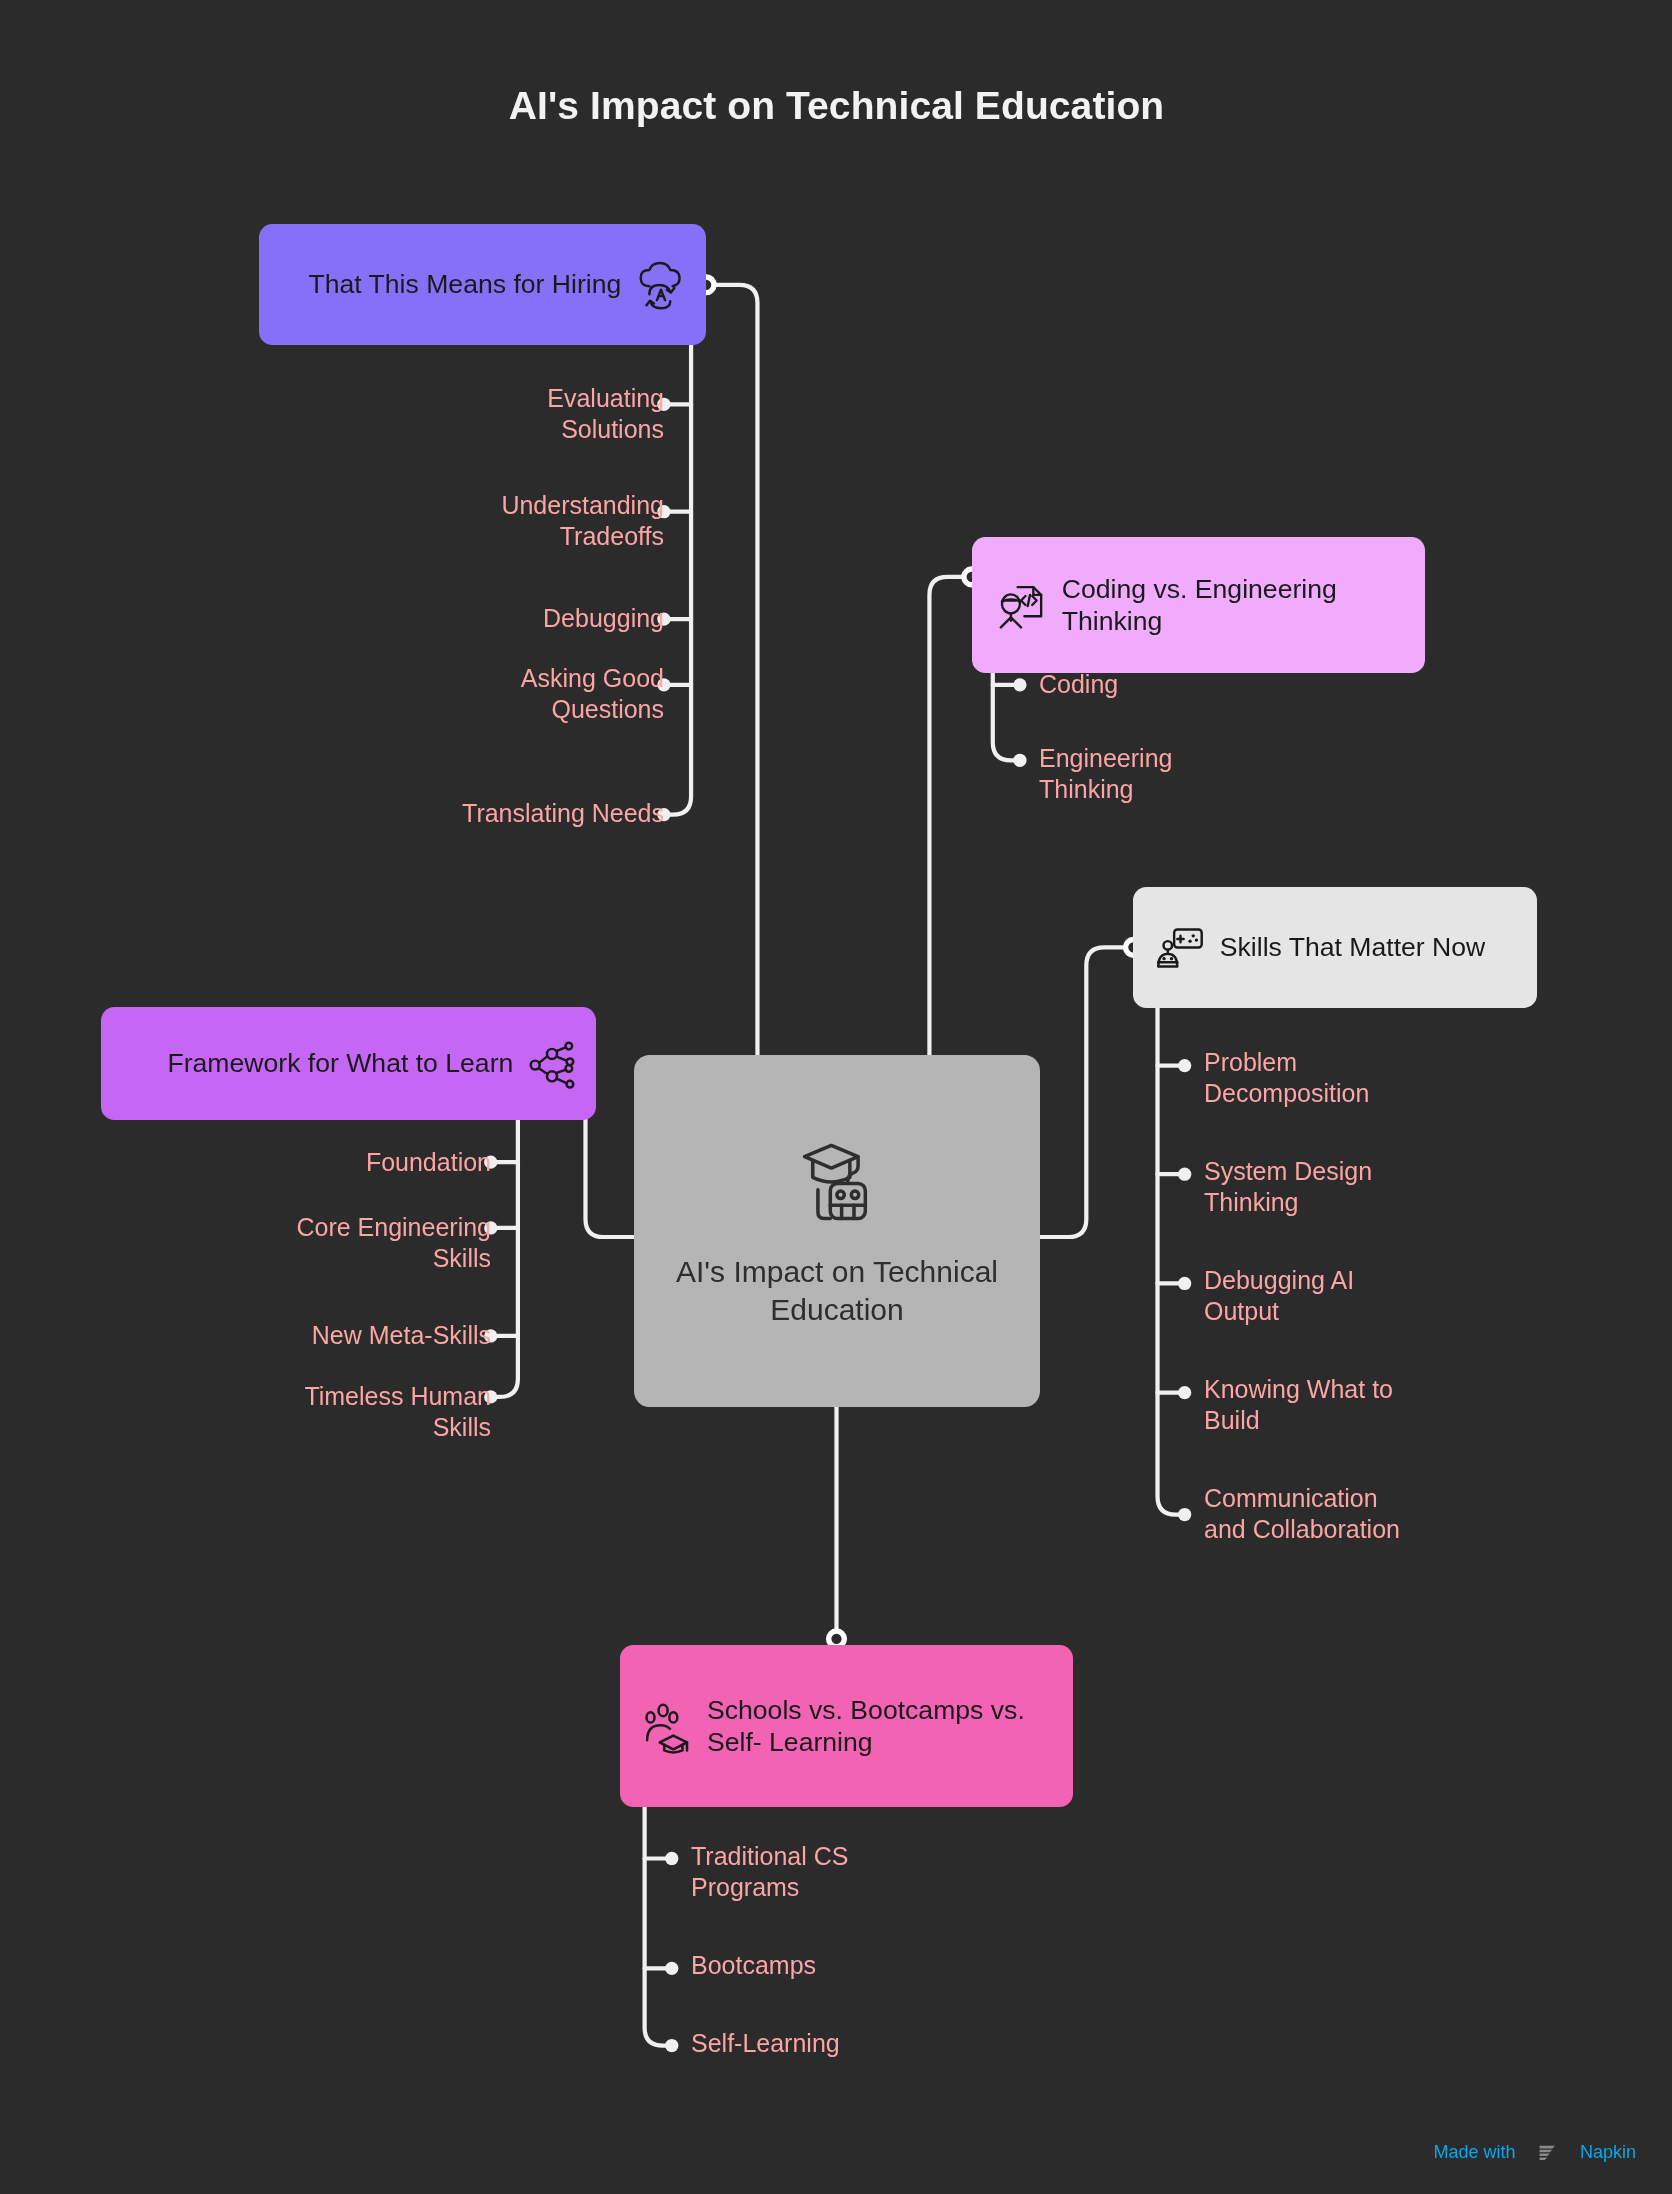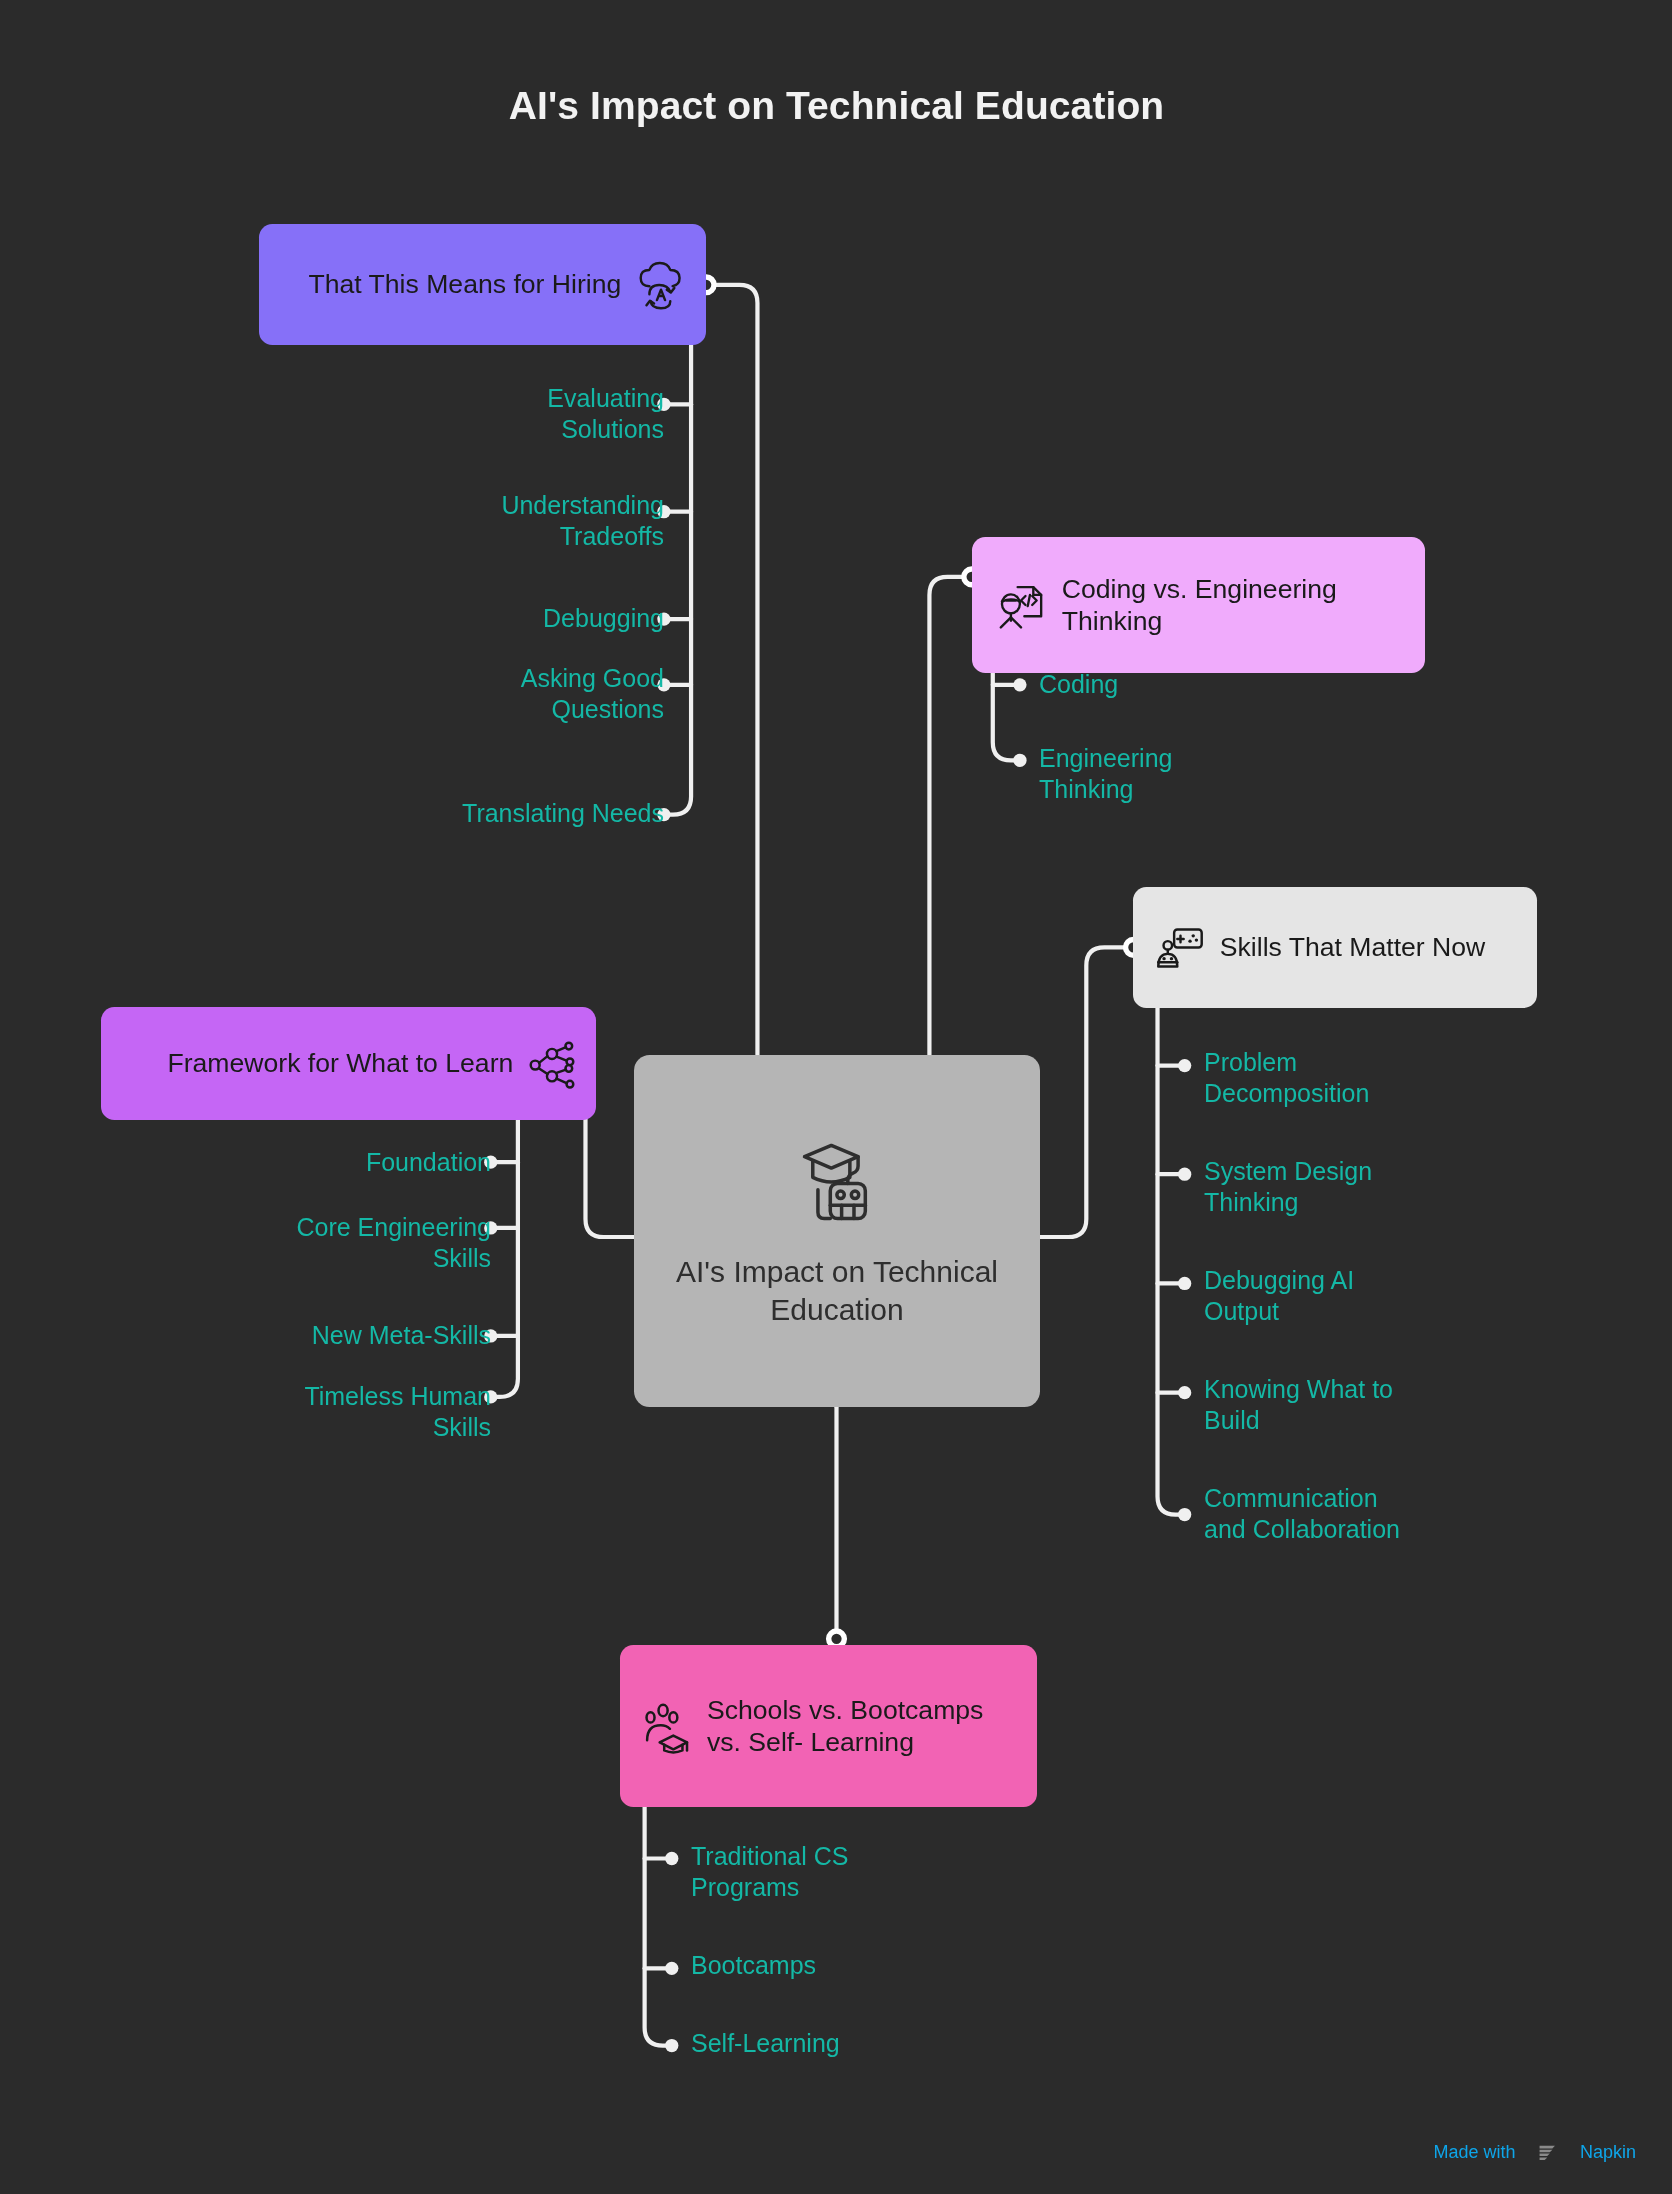--- a/index.html
+++ b/index.html
@@ -53,40 +53,40 @@
   #node-skills{left:1133px;top:887px;width:404px;height:121px;background:#e5e5e5;
     padding:0 15.7px 0 20.5px;}
   #node-skills .nicon{margin-right:13.3px;}
   #node-skills .label{text-align:left;flex:1;}
 
   #node-framework{left:101px;top:1007px;width:495px;height:113px;background:#C566F5;
     padding:0 15.7px 0 20.5px;}
   #node-framework .label{text-align:right;flex:1;}
   #node-framework .nicon{margin-left:11px;}
 
-  #node-schools{left:620px;top:1645px;width:417px;height:162px;background:#F263B4;
+  #node-schools{left:620px;top:1645px;width:453px;height:162px;background:#F263B4;
     padding:0 18px 0 18px;}
   #node-schools .nicon{margin-right:12px;}
   #node-schools .label{text-align:left;flex:1;}
 
   
   #node-central{
     position:absolute;left:634px;top:1055px;width:406px;height:352px;
     background:#B5B5B5;border-radius:15.7px;
     display:flex;flex-direction:column;align-items:center;justify-content:center;
     box-sizing:border-box;padding:18px;
   }
   #node-central .cicon{margin-bottom:15.7px;}
   #node-central .label{
     color:#2E2E2E;font-size:30px;line-height:1.28;text-align:center;font-weight:400;
   }
 
   
   .leaf{
-    position:absolute;color:#14b8a6;font-size:25px;line-height:1.24;
+    position:absolute;color:#fca5a5;font-size:25px;line-height:1.24;
     white-space:pre-line;
   }
   .leaf.r{text-align:right;}
   .leaf.l{text-align:left;}
 
   
   #footer{
     position:absolute;right:37px;bottom:31px;
     display:flex;align-items:center;gap:22px;
     color:#0ea5e9;font-size:18px;

